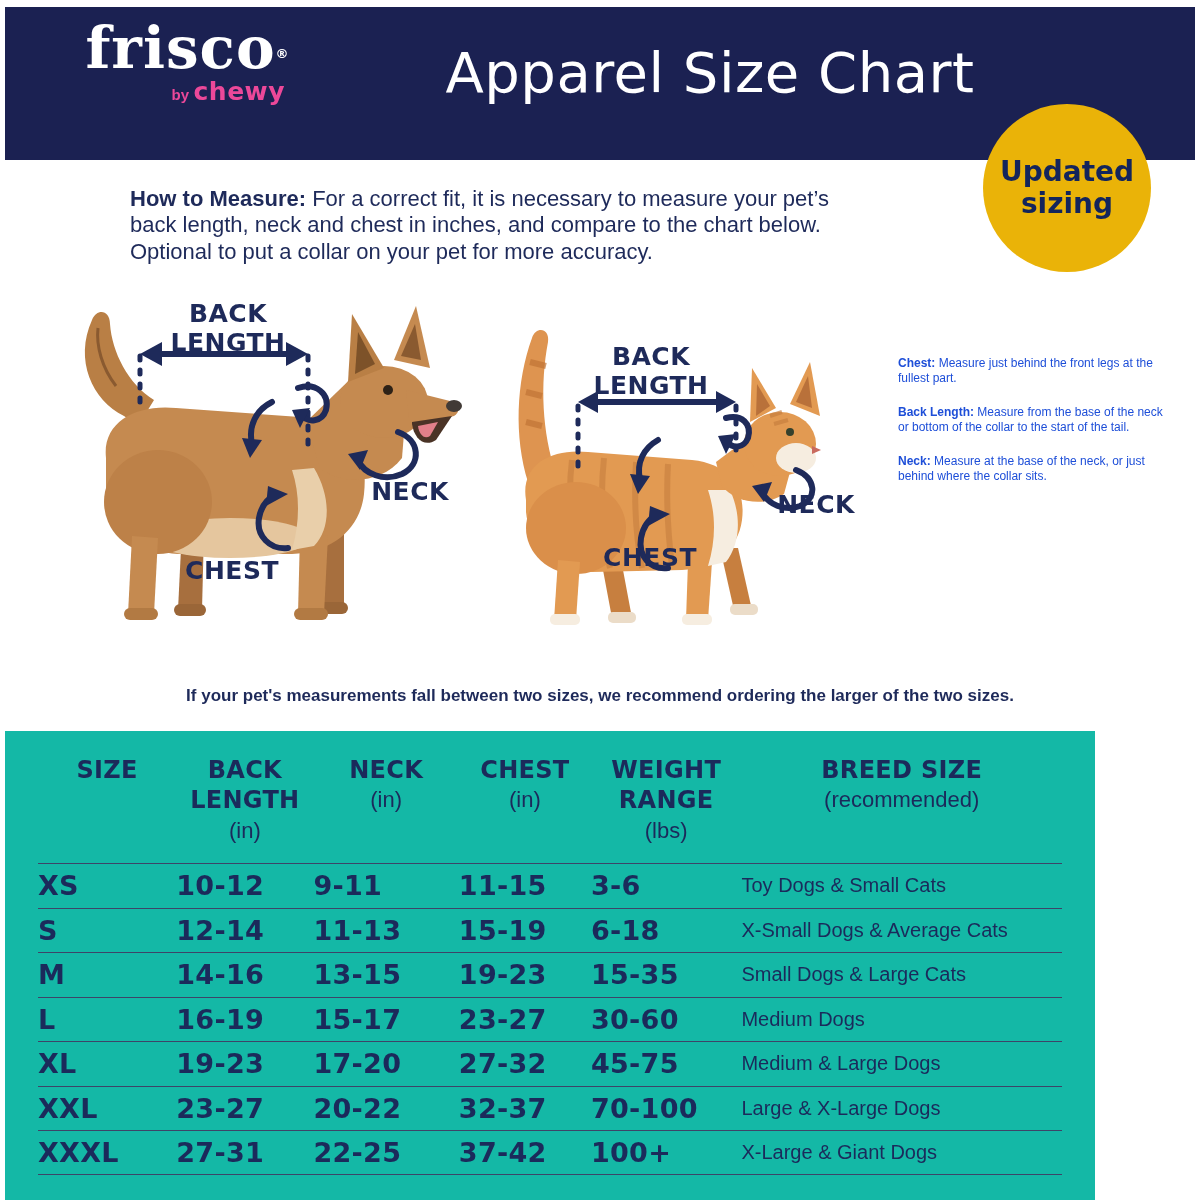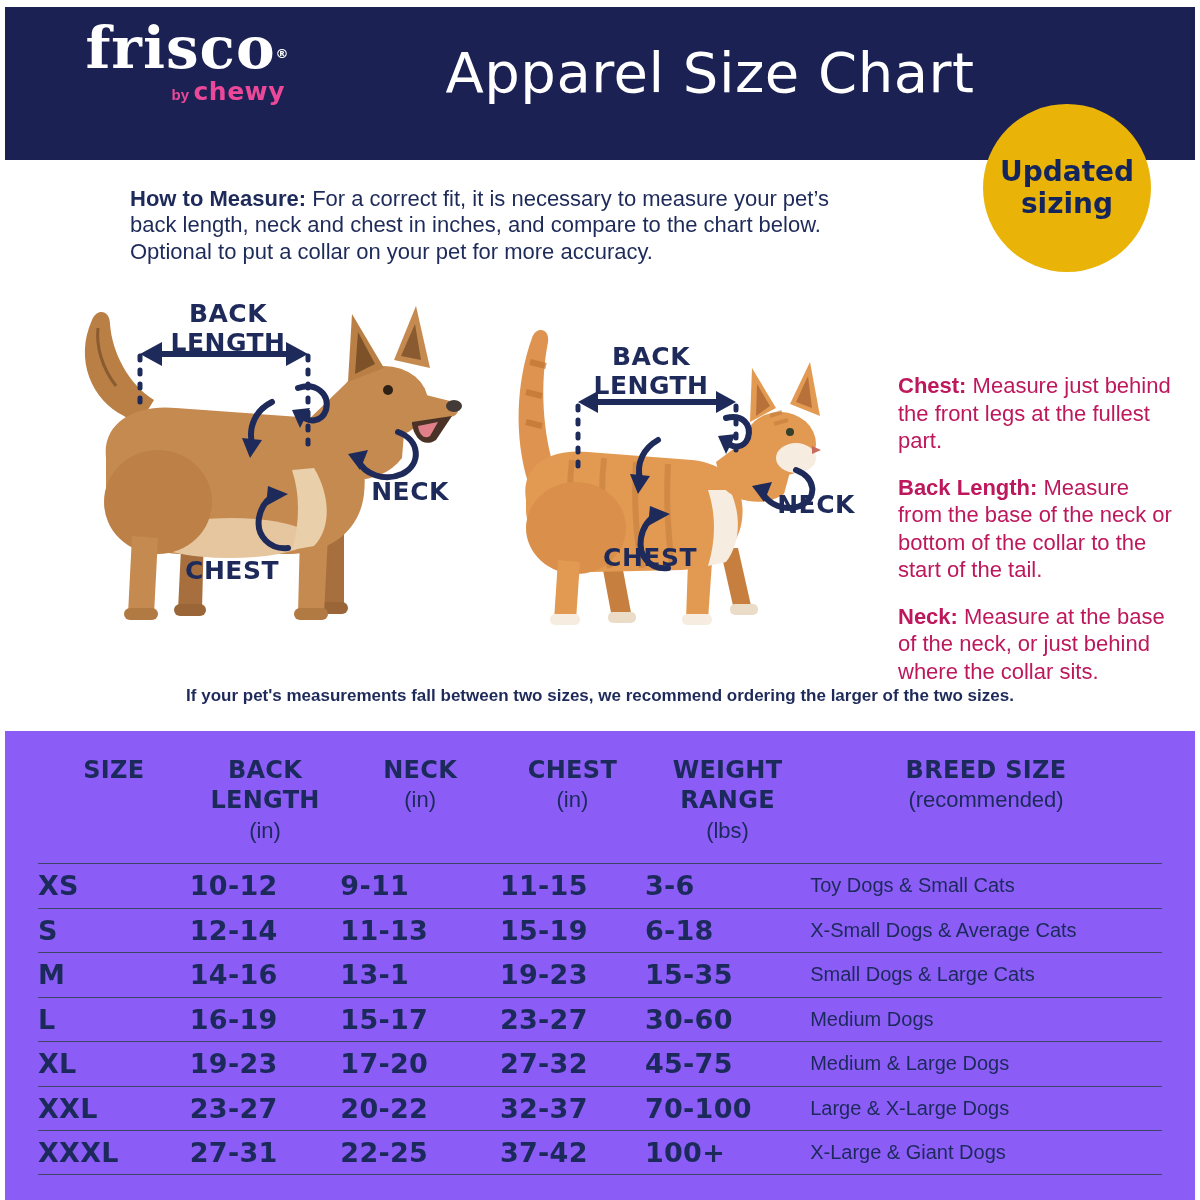--- a/index.html
+++ b/index.html
@@ -23,26 +23,26 @@
     display:flex;align-items:center;justify-content:center;text-align:center;
     font-family:"DejaVu Sans",sans-serif;font-weight:bold;font-size:28px;line-height:1.15;color:#13255C;white-space:pre-line}
 
   
   .howto{left:130px;top:186px;width:860px;font-size:22px;line-height:1.2;white-space:pre-line;color:#1E2A5A}
   .howto b{font-weight:bold}
 
   
   .diagram-label{font-family:"DejaVu Sans",sans-serif;font-weight:bold;font-size:25px;letter-spacing:.5px;
     text-align:center;color:#1E2A5A;z-index:2}
-  .defs{left:898px;top:372px;width:274px;font-size:22px;line-height:1.25;color:#be185d}
+  .defs{left:898px;top:356px;width:274px;font-size:12px;line-height:1.25;color:#1d4ed8}
   .defs p{margin:0 0 19px 0}
   .note{left:0;top:686px;width:1200px;text-align:center;font-weight:bold;font-size:17px;color:#1E2A5A}
 
   
-  .sizetable{left:5px;top:731px;width:1190px;height:469px;background:#8b5cf6}
+  .sizetable{left:5px;top:731px;width:1090px;height:469px;background:#14b8a6}
   .tinner{margin:0 33px}
   .thead{display:flex;height:132px;padding-top:24px;box-sizing:border-box}
   .th{text-align:center}
   .th-main{font-family:"DejaVu Sans",sans-serif;font-weight:bold;font-size:24px;line-height:1.27;
     white-space:pre-line;letter-spacing:.3px;color:#1B2A5B}
   .th-sub{font-size:22px;line-height:1.35;color:#1B2A5B}
   .trow{display:flex;align-items:center;height:44.5px;border-top:1.5px solid #3D4468;box-sizing:border-box}
   .trow.last{border-bottom:1.5px solid #3D4468}
   .td{text-align:left}
   .c1{width:13.5%}.c2{width:13.4%}.c3{width:14.2%}.c4{width:12.9%}.c5{width:14.7%}.c6{width:31.3%}
@@ -232,21 +232,21 @@
       <div class="td c1 td-size">S</div>
       <div class="td c2 td-num">12-14</div>
       <div class="td c3 td-num">11-13</div>
       <div class="td c4 td-num">15-19</div>
       <div class="td c5 td-num">6-18</div>
       <div class="td c6 td-breed">X-Small Dogs &amp; Average Cats</div>
     </div>
     <div class="trow">
       <div class="td c1 td-size">M</div>
       <div class="td c2 td-num">14-16</div>
-      <div class="td c3 td-num">13-1</div>
+      <div class="td c3 td-num">13-15</div>
       <div class="td c4 td-num">19-23</div>
       <div class="td c5 td-num">15-35</div>
       <div class="td c6 td-breed">Small Dogs &amp; Large Cats</div>
     </div>
     <div class="trow">
       <div class="td c1 td-size">L</div>
       <div class="td c2 td-num">16-19</div>
       <div class="td c3 td-num">15-17</div>
       <div class="td c4 td-num">23-27</div>
       <div class="td c5 td-num">30-60</div>

